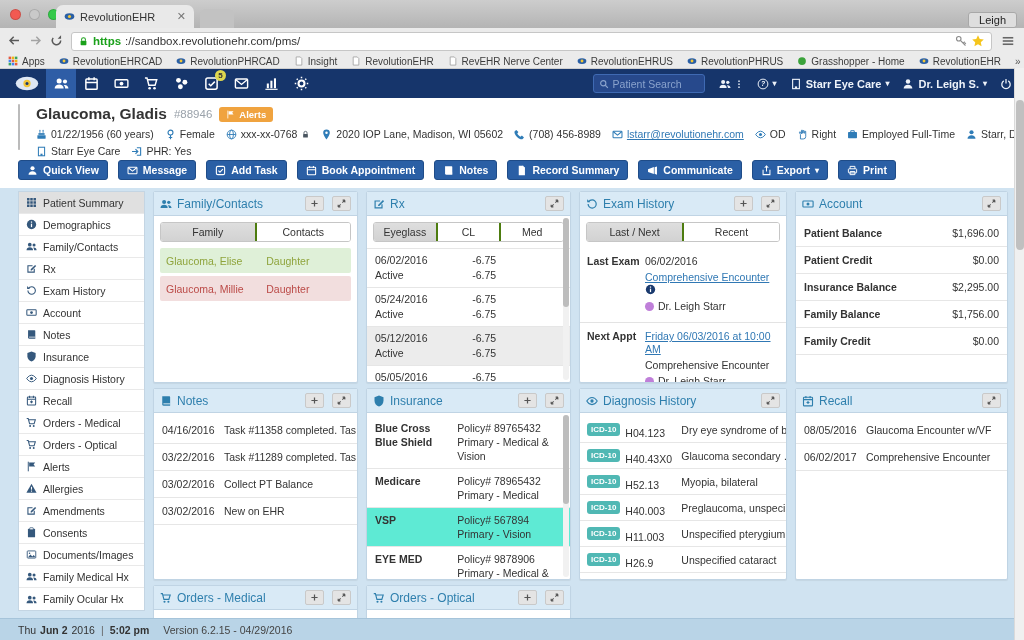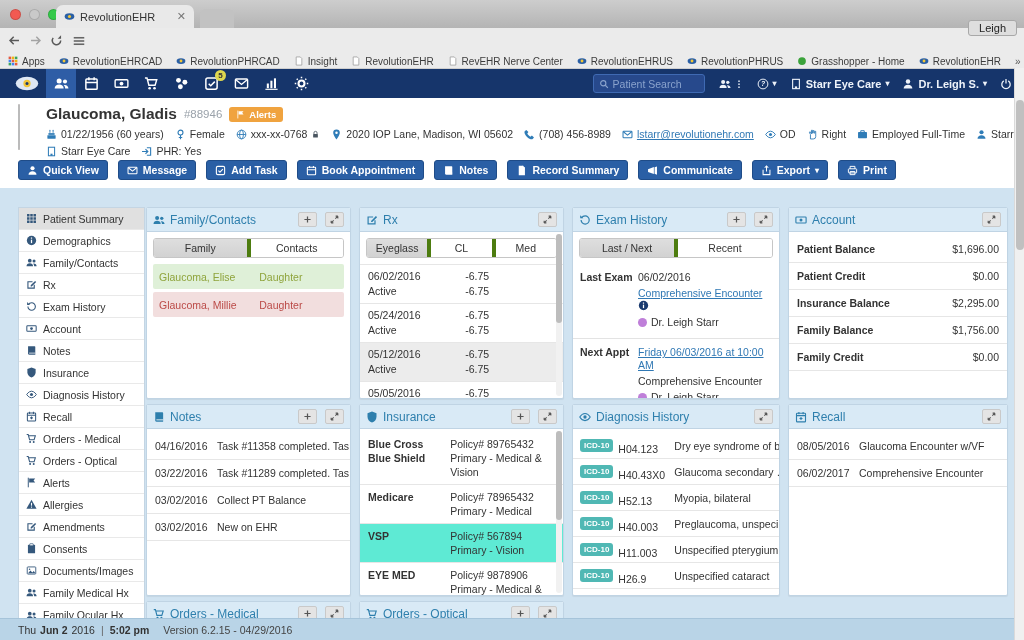--- a/index.html
+++ b/index.html
@@ -14,21 +14,21 @@
   .tabbar { height:28px; background:linear-gradient(#cdcdcd,#b4b4b4); position:relative; }
   .lights { position:absolute; left:10px; top:9px; display:flex; gap:8px; }
   .light { width:11px; height:11px; border-radius:50%; border:1px solid rgba(0,0,0,.15); }
   .light.red{background:#f25a52;} .light.yel{background:#c9c9c9;} .light.grn{background:#35c94a;}
   .btab { position:absolute; left:56px; top:5px; width:138px; height:23px; background:#e9e9e9;
           border-radius:7px 7px 0 0; display:flex; align-items:center; gap:5px; padding:0 8px;
           font-size:11px; color:#333; }
   .btab .close { margin-left:auto; color:#777; font-size:11px; }
   .newtab { position:absolute; left:200px; top:9px; width:34px; height:19px; background:#c2c2c2;
             border-radius:6px 6px 0 0; }
-  .profile-chip { position:absolute; right:7px; top:20px; background:#dedede; border:1px solid #a8a8a8;
+  .profile-chip { position:absolute; right:7px; top:12px; background:#dedede; border:1px solid #a8a8a8;
                   border-radius:3px; padding:1px 10px; font-size:11px; color:#222; }
 
   .urlbar { height:26px; background:#ebebeb; display:flex; align-items:center; padding:0 8px; gap:8px; }
   .nbtn { font-size:14px; color:#595959; line-height:1; }
   .nbtn .ic { width:13px; height:13px; }
   .nbtn.dim { color:#a3a3a3; }
   .urlfield { flex:1; height:19px; background:#fff; border:1px solid #c6c6c6; border-radius:3px;
               display:flex; align-items:center; padding:0 6px; gap:4px; font-size:11.5px; }
   .https { color:#1ba11b; font-weight:bold; }
   .urlrest { color:#333; }
@@ -61,21 +61,21 @@
   .nav-search input { background:transparent; border:none; outline:none; width:80px;
                       font-size:10.5px; color:#dfe8f6; font-family:inherit; }
   .nav-search input::placeholder { color:#8aa3cd; }
   .nav-right { display:flex; align-items:center; gap:13px; padding:0 12px 0 14px; color:#eef3fa;
                font-size:11px; font-weight:bold; }
   .nav-right .item { display:inline-flex; align-items:center; gap:4px; }
   .nav-right .ic { width:12px; height:12px; }
   .caret { font-size:8px; }
 
   
-  .phead-wrap { height:62px; background:#fff; padding:6px 18px 0; display:flex; gap:26px; }
+  .phead-wrap { height:62px; background:#fff; padding:6px 18px 0; display:flex; gap:16px; }
   .photo { width:46px; height:46px; border:1px solid #bbb; border-radius:2px;
            background: radial-gradient(circle at 30% 30%, #cf3b2e 0 16%, transparent 17%),
                        radial-gradient(circle at 68% 45%, #d8473a 0 15%, transparent 16%),
                        radial-gradient(circle at 42% 70%, #b92f25 0 14%, transparent 15%),
                        radial-gradient(circle at 80% 75%, #e0e4e6 0 12%, transparent 13%),
                        #5f4a3c; }
   .prow1 { display:flex; align-items:center; gap:7px; margin-top:1px; }
   .pname { font-size:15.5px; font-weight:bold; color:#333; }
   .pid { font-size:11.5px; color:#9aa2aa; }
   .alerts-badge { background:#f0a33f; color:#fff; font-size:9.5px; font-weight:bold; border-radius:3px;
@@ -89,21 +89,21 @@
   .link { color:#3078b4; text-decoration:underline; cursor:pointer; }
 
   
   .actions { height:28px; background:#fff; padding:0 18px 8px; display:flex; gap:10px; }
   .abtn { background:#2a5fa5; border:1px solid #1f4c88; color:#fff; font-size:10.5px; font-weight:bold;
           height:20px; border-radius:3px; display:inline-flex; align-items:center; gap:5px;
           padding:0 8px; white-space:nowrap; }
   .abtn .ic { width:11px; height:11px; }
 
   
-  .main { height:430px; padding:19px 16px 0 18px; display:flex; gap:1px; overflow:hidden;border-radius:7px; }
+  .main { height:430px; padding:3px 16px 0 18px; display:flex; gap:8px; overflow:hidden;border-radius:7px; }
   .sidebar { width:127px; background:#fff; border:1px solid #c4d5e3; align-self:flex-start; }
   .side-item { height:22px; display:flex; align-items:center; gap:6px; padding:0 7px;
                font-size:10.5px; color:#333; border-bottom:1px solid #e9e9e9; white-space:nowrap; }
   .side-item:last-child { border-bottom:none; }
   .side-item .ic { width:11px; height:11px; color:#35587c; }
   .side-item.active { background:#e0e0e0; }
 
   .cards { flex:1; display:grid; grid-template-columns:205px 205px 208px 1fr;
            grid-auto-rows:192px; gap:5px 8px; }
   .panel { background:#fff; border:1px solid #c0d4e4; border-radius:2px; overflow:hidden;
@@ -112,21 +112,21 @@
            display:flex; align-items:center; gap:5px; padding:0 6px; color:#2e7fad; font-size:12px; }
   .phead .ic { width:12px; height:12px; }
   .ptitle { flex:1; white-space:nowrap; overflow:hidden; }
   .pbtn { width:19px; height:15px; background:#e4e4e4; border:1px solid #c9c9c9; border-radius:2px;
           color:#555; display:inline-flex; align-items:center; justify-content:center; margin-left:3px; }
   .pbtn .ic { width:9px; height:9px; }
   .pbody { flex:1; position:relative; overflow:hidden; }
 
   .tabs { display:flex; margin:6px; border:1px solid #c6c6c6; border-radius:3px; overflow:hidden; }
   .tab-btn { flex:1; text-align:center; font-size:10.5px; color:#333; padding:3px 0; background:#fff;
-             border-left:4px solid #4d7c0f; white-space:nowrap; }
+             border-left:2px solid #4d7c0f; white-space:nowrap; }
   .tab-btn:first-child { border-left:none; }
   .tab-btn.active { background:linear-gradient(#dedede,#d2d2d2); }
 
   .fam-row { height:25px; margin:0 6px 3px; display:flex; align-items:center; padding:0 6px;
              font-size:10.5px; border-radius:2px; }
   .fam-row.green { background:#dff0d8; color:#8fa43c; }
   .fam-row.red { background:#f2dede; color:#bb4a47; }
   .fam-rel { margin-left:auto; width:44%; }
 
   .rx-row { display:flex; padding:4px 8px; font-size:10.5px; border-top:1px solid #e6e6e6; }
@@ -213,20 +213,42 @@
           <svg viewBox="0 0 16 16" fill="none" stroke="currentColor" stroke-width="1.8">
             <path d="M2.5 8H13M9 3.5L13.5 8 9 12.5"></path>
           </svg>
         </i></span>
     <span class="nbtn"><i class="ic">
           <svg viewBox="0 0 16 16" fill="none" stroke="currentColor" stroke-width="1.8">
             <path d="M13.2 8A5.2 5.2 0 113.9 4.8"></path>
             <path d="M13.6 1.6v4.2H9.4z" fill="currentColor" stroke="none"></path>
           </svg>
         </i></span>
+    <div class="urlfield">
+      <i class="ic lockg">
+          <svg viewBox="0 0 16 16" fill="currentColor">
+            <path d="M5.2 7V5.2a2.8 2.8 0 015.6 0V7" fill="none" stroke="currentColor" stroke-width="1.5"></path>
+            <rect x="3.8" y="7" width="8.4" height="6.5" rx="1"></rect>
+          </svg>
+        </i>
+      <span class="https">https</span>
+        <span class="urlrest">://sandbox.revolutionehr.com/pms/</span>
+      <span class="spacer"></span>
+      <i class="ic key-ic">
+          <svg viewBox="0 0 16 16" fill="none" stroke="currentColor" stroke-width="1.5">
+            <circle cx="5" cy="5" r="3"></circle>
+            <path d="M7.5 7.5L14 14M11 11l2-2M12.5 12.5l2-2"></path>
+          </svg>
+        </i>
+      <i class="ic star-ic">
+          <svg viewBox="0 0 16 16" fill="currentColor">
+            <path d="M8 1.5l2 4.2 4.6.6-3.4 3.2.9 4.6L8 11.8l-4.1 2.3.9-4.6L1.4 6.3 6 5.7z"></path>
+          </svg>
+        </i>
+    </div>
     <i class="ic hamb">
         <svg viewBox="0 0 16 16" fill="currentColor">
           <rect x="2" y="3.4" width="12" height="1.8"></rect>
           <rect x="2" y="7.1" width="12" height="1.8"></rect>
           <rect x="2" y="10.8" width="12" height="1.8"></rect>
         </svg>
       </i>
   </div>
 
   <div class="bookmarksbar">

